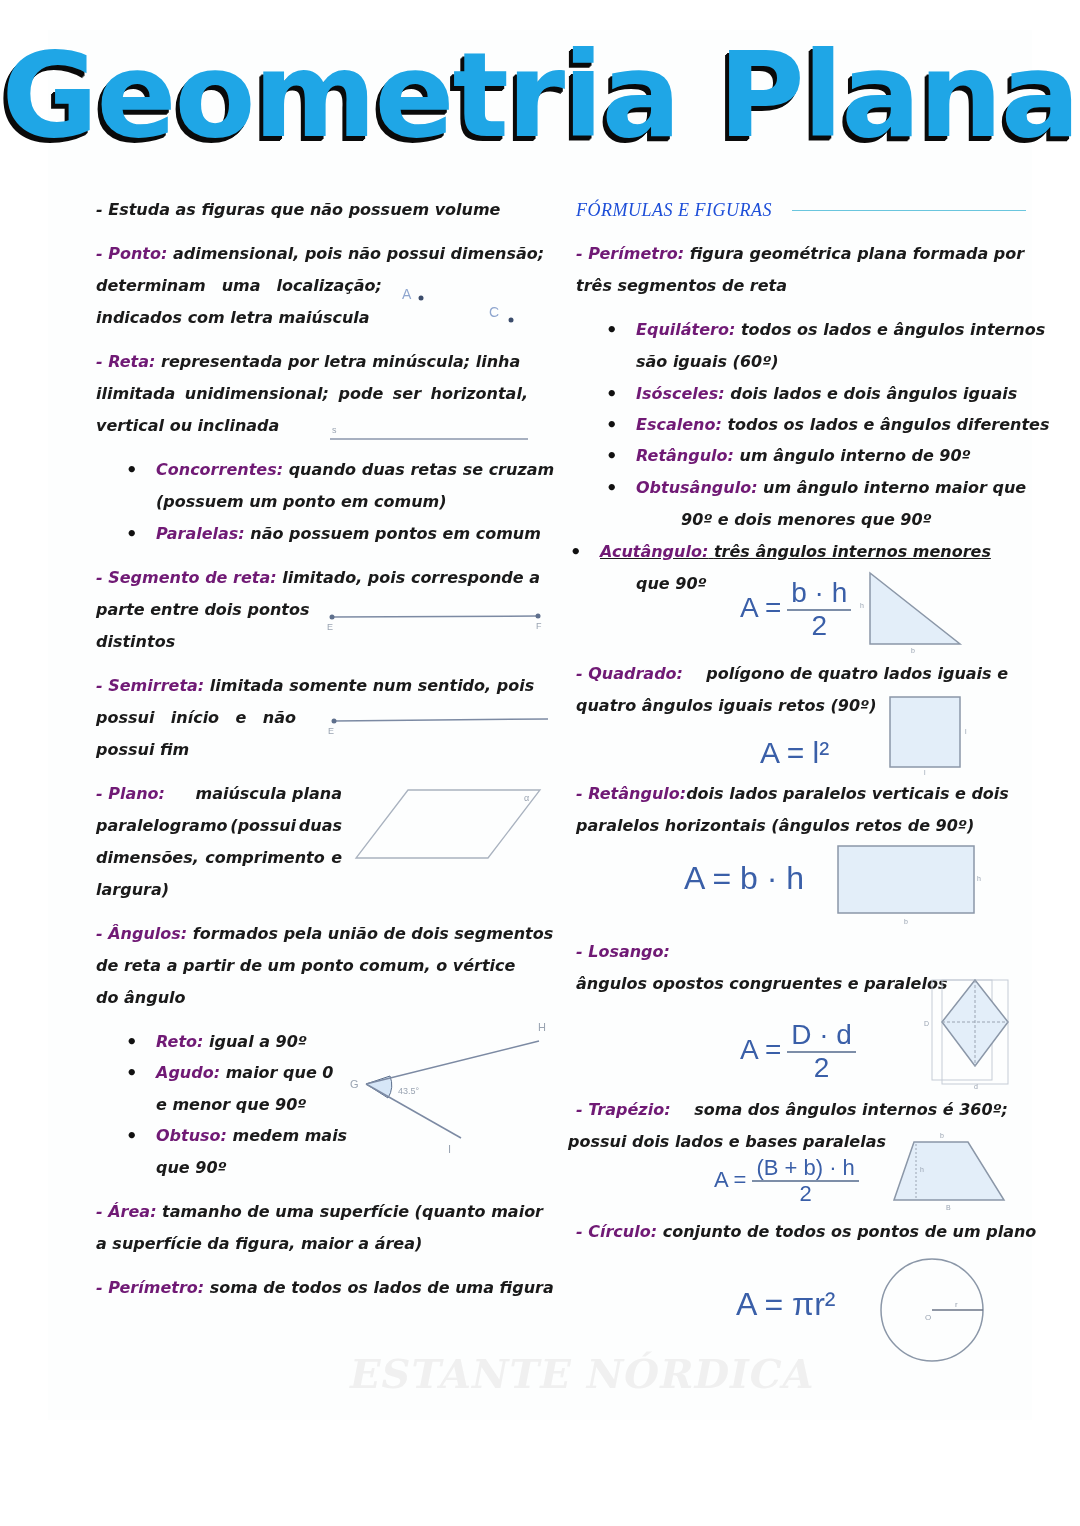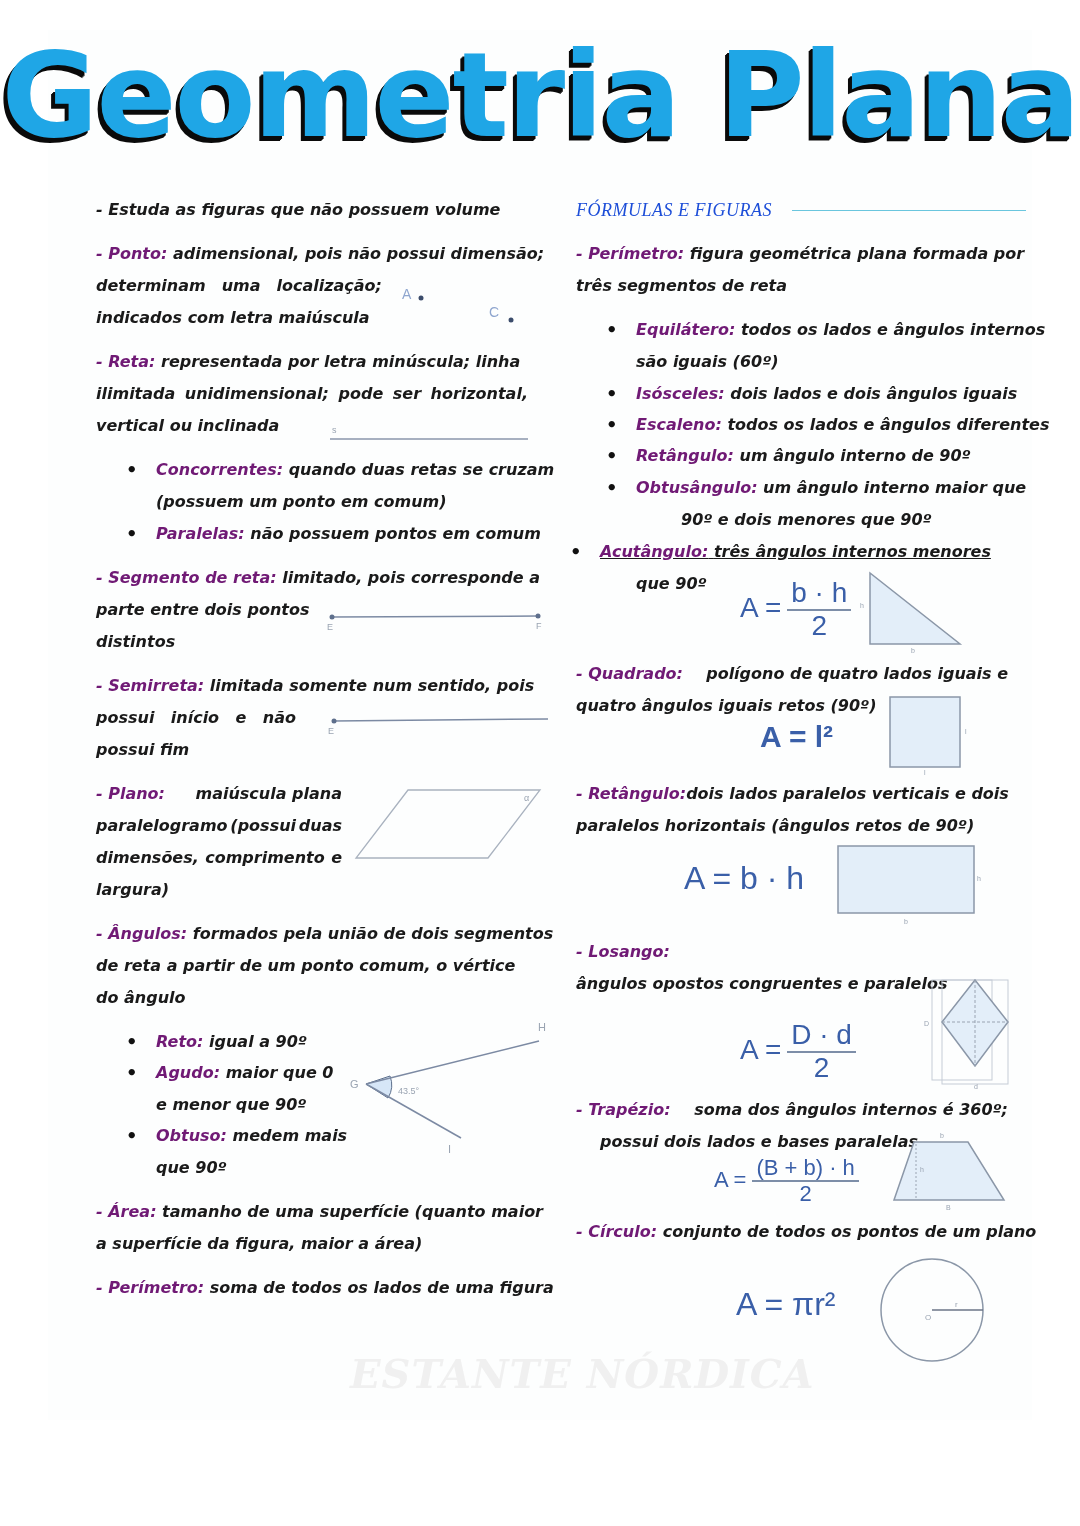--- a/index.html
+++ b/index.html
@@ -213,21 +213,21 @@
     <polygon points="12,3 12,74 102,74" fill="#e3eef9" stroke="#8b97a8" stroke-width="1.5"></polygon>
     <text class="lbl" x="2" y="38" style="font-size:7px">h</text>
     <text class="lbl" x="53" y="83" style="font-size:7px">b</text>
   </svg>
 
   <div class="t just" style="left:576px;top:664px;width:432px;">
     <span class="k">- Quadrado:</span>
       <span>polígono de quatro lados iguais e</span>
   </div>
   <div class="t" style="left:576px;top:696px;">quatro ângulos iguais retos (90º)</div>
-  <div class="formula" style="left:760px;top:720px;font-size:30px;font-weight:bold;">A = l²</div>
+  <div class="formula" style="left:760px;top:736px;font-size:30px;">A = l²</div>
   <svg style="left:886px;top:694px;" width="90" height="82">
     <rect x="4" y="3" width="70" height="70" fill="#e3eef9" stroke="#8b97a8" stroke-width="1.5"></rect>
     <text class="lbl" x="79" y="40" style="font-size:7px">l</text>
     <text class="lbl" x="38" y="81" style="font-size:7px">l</text>
   </svg>
 
   <div class="t just" style="left:576px;top:784px;width:432px;">
     <span class="k">- Retângulo:</span>
       <span>dois lados paralelos verticais e dois</span>
   </div>
@@ -256,21 +256,21 @@
     <line x1="55" y1="2" x2="55" y2="88" stroke="#9aa4b2" stroke-dasharray="3,2"></line>
     <line x1="22" y1="44" x2="88" y2="44" stroke="#9aa4b2" stroke-dasharray="3,2"></line>
     <text class="lbl" x="4" y="48" style="font-size:7px">D</text>
     <text class="lbl" x="54" y="111" style="font-size:7px">d</text>
   </svg>
 
   <div class="t just" style="left:576px;top:1100px;width:432px;">
     <span class="k">- Trapézio:</span>
       <span>soma dos ângulos internos é 360º;</span>
   </div>
-  <div class="t" style="left:600px;top:1132px;text-align:center;">possui dois lados e bases paralelas</div>
+  <div class="t" style="left:568px;top:1132px;text-align:center;">possui dois lados e bases paralelas</div>
   <div class="formula" style="left:714px;top:1156px;font-size:22px;">
     <span>A =</span><span class="frac">
         <span class="num">(B + b) · h</span>
         <span class="den">2</span>
       </span>
   </div>
   <svg style="left:890px;top:1130px;" width="120" height="82">
     <polygon points="24,12 78,12 114,70 4,70" fill="#e3eef9" stroke="#8b97a8" stroke-width="1.5"></polygon>
     <line x1="26" y1="14" x2="26" y2="70" stroke="#9aa4b2" stroke-dasharray="2,2"></line>
     <text class="lbl" x="50" y="8" style="font-size:7px">b</text>

